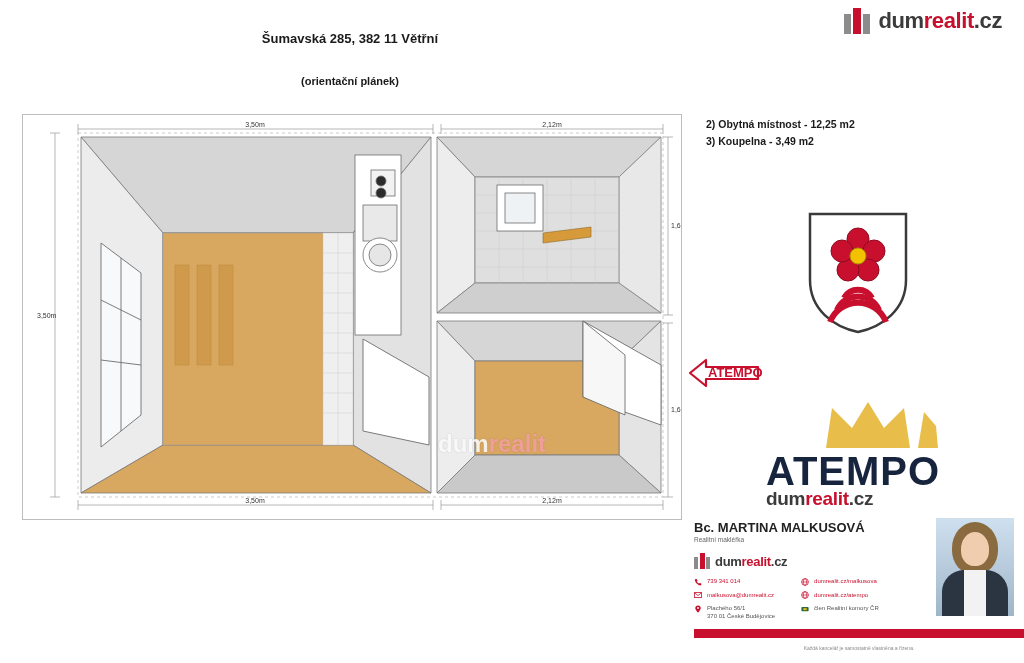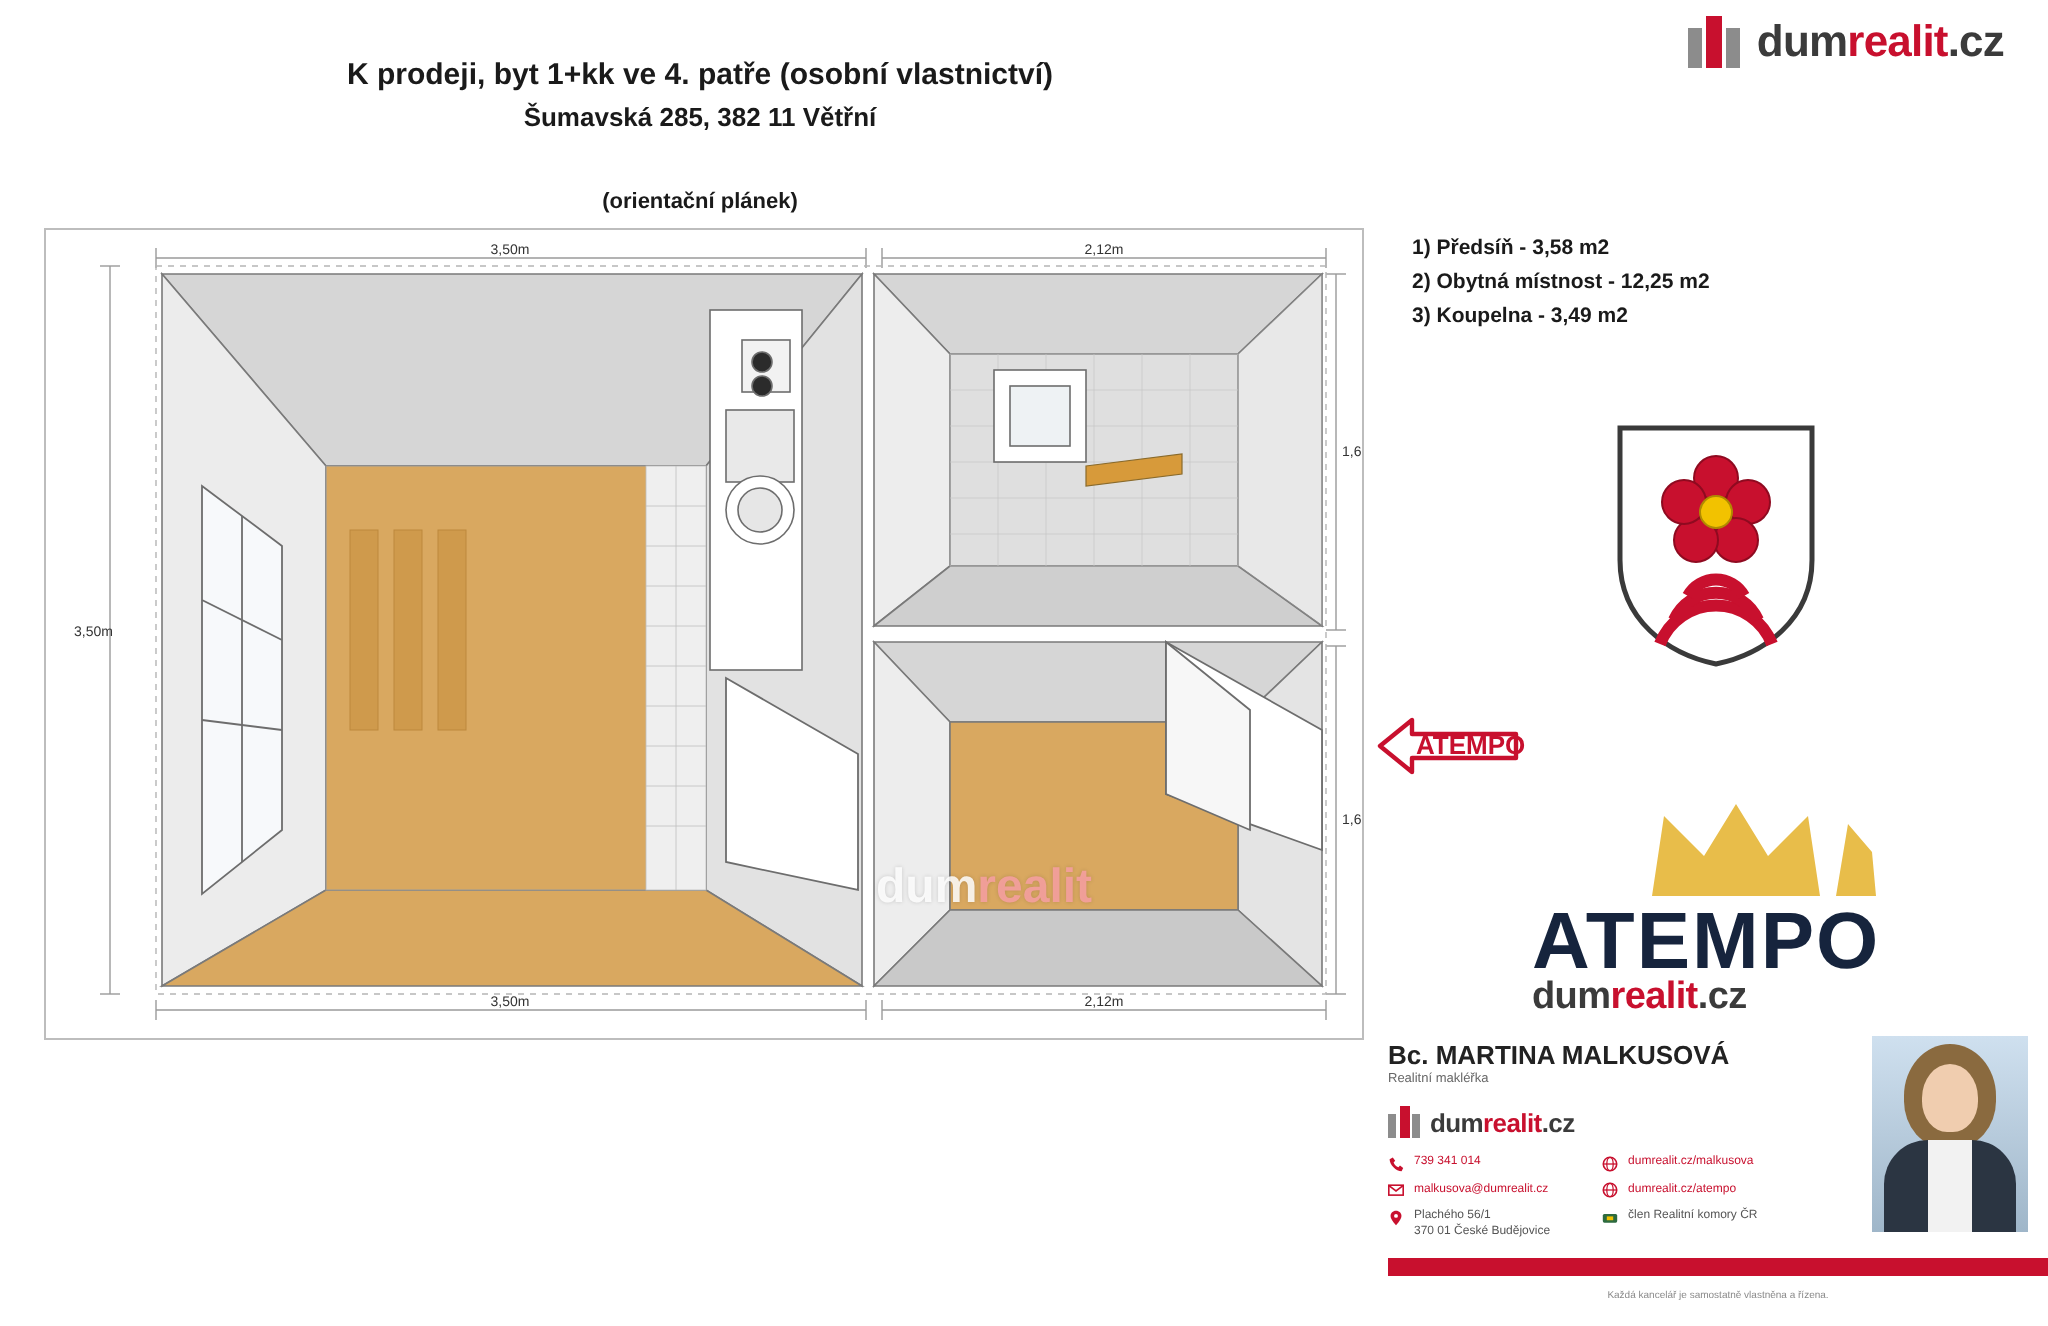--- a/index.html
+++ b/index.html
@@ -113,21 +113,20 @@
     <span class="b1"></span>
       <span class="b2"></span>
       <span class="b3"></span>
   </span>
   <span class="brand-text">
     <span class="dark">dum</span><span class="red">realit</span><span class="dark">.cz</span>
   </span>
 </div>
 
 <div class="title-block">
-  <div class="title-1">K prodeji, byt 1+kk ve 4. patře (osobní vlastnictví)</div>
   <div class="title-2">Šumavská 285, 382 11 Větřní</div>
   <div class="title-3">(orientační plánek)</div>
 </div>
 
 <div class="plan-frame">
   <svg class="plan-inner" viewBox="0 0 658 404" width="658" height="404">
 
     <g stroke="#9a9a9a" stroke-width="0.7" fill="none">
 
       <line x1="55" y1="14" x2="410" y2="14"></line>
@@ -273,21 +272,20 @@
 </div>
 
 <div class="vstup">
   <svg width="72" height="32" viewBox="0 0 72 32">
     <polygon points="2,16 18,3 18,10 70,10 70,22 18,22 18,29" fill="#ffffff" stroke="#c8102e" stroke-width="2.2" stroke-linejoin="round"></polygon>
   </svg>
   <span class="label">ATEMPO</span>
 </div>
 
 <div class="legend">
-  <div class="legend-item">1) Předsíň - 3,58 m2</div>
   <div class="legend-item">2) Obytná místnost - 12,25 m2</div>
   <div class="legend-item">3) Koupelna - 3,49 m2</div>
 </div>
 
 <svg class="crest" viewBox="0 0 104 125">
   <path d="M4 4 H100 V70 C100 100 76 117 52 122 C28 117 4 100 4 70 Z" fill="#ffffff" stroke="#3a3a3a" stroke-width="2.5"></path>
 
   <g transform="translate(52,46)">
     <g fill="#c8102e" stroke="#8f0a20" stroke-width="1">
       <circle cx="0" cy="-17" r="11"></circle>

